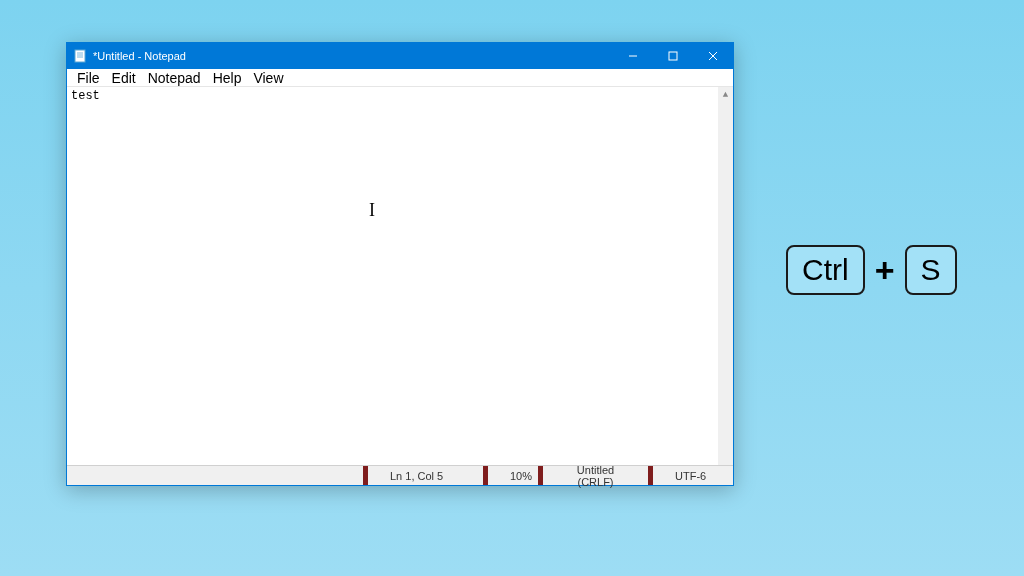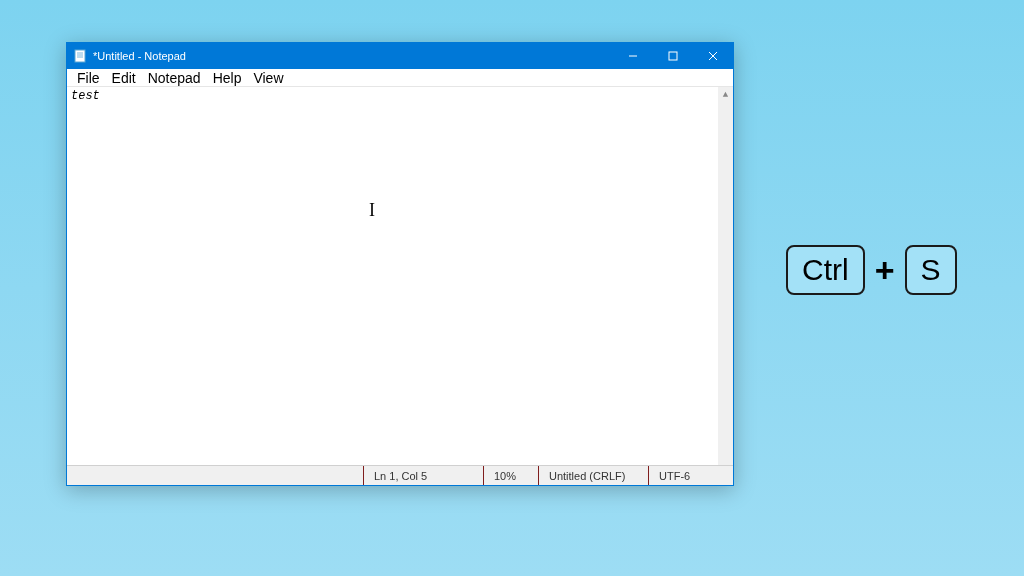--- a/index.html
+++ b/index.html
@@ -67,21 +67,21 @@
     .editor {
       flex: 1;
       position: relative;
       background: #fff;
       font-family: Consolas, "Courier New", monospace;
       font-size: 12px;
       color: #000;
       padding: 2px 4px;
       overflow: hidden;
     }
-    .editor .content { white-space: pre; font-style: italic; }
+    .editor .content { white-space: pre; }
     .scrollbar-v {
       position: absolute;
       right: 0; top: 0; bottom: 0;
       width: 15px;
       background: #f0f0f0;
     }
     .scroll-arrow-up {
       position: absolute;
       top: 0; right: 0;
       width: 15px; height: 15px;
@@ -103,22 +103,22 @@
     .statusbar {
       height: 20px;
       background: #f0f0f0;
       border-top: 1px solid #d0d0d0;
       display: flex;
       align-items: center;
       font-size: 11px;
       color: #333;
     }
     .status-cell {
-      border-left: 1px solid #7f1d1d;
-      padding: 0 10px;
+      border-left: 5px solid #7f1d1d;
+      padding: 0 22px;
       height: 100%;
       display: flex;
       align-items: center;
       text-align: center;
     }
     .status-spacer { flex: 1; }
     .shortcut {
       position: absolute;
       left: 786px;
       top: 245px;

